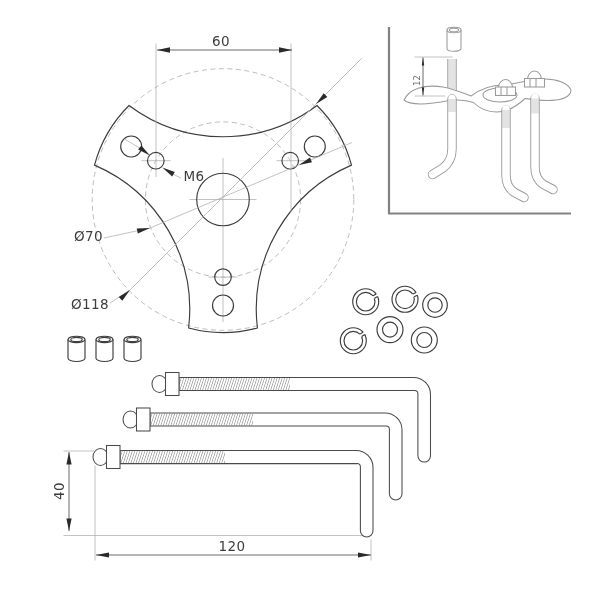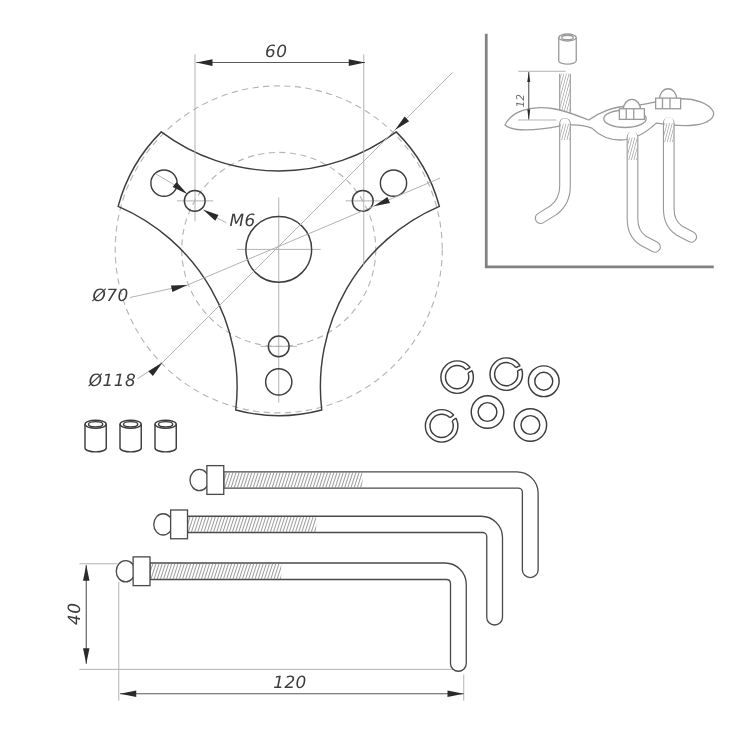--- a/index.html
+++ b/index.html
@@ -1,17 +1,17 @@
 <!DOCTYPE html>
 <html><head>
 <meta charset="utf-8">
 <style>
   html,body{margin:0;padding:0;background:#fff;}
   .stage{position:relative;width:600px;height:600px;background:#ffffff;overflow:hidden;
-         font-family:"DejaVu Sans","Liberation Sans",sans-serif;font-style:italic;}
+         font-family:"DejaVu Sans","Liberation Sans",sans-serif;}
   svg{position:absolute;left:0;top:0;}
   text{font-family:"DejaVu Sans","Liberation Sans",sans-serif;fill:#3d3d3d;}
   .dimtxt{font-size:13.5px;letter-spacing:.4px;}
   .dimtxt-sm{font-size:8.5px;fill:#6a6a6a;}
   .outline{stroke:#3d3d3d;stroke-width:1.15;fill:none;}
   .boltline{stroke:#4a4a4a;stroke-width:1.05;fill:#fff;}
   .dash{stroke:#b5b5b5;stroke-width:0.9;fill:none;stroke-dasharray:5 3.5;}
   .cline{stroke:#aeaeae;stroke-width:0.75;fill:none;}
   .dline{stroke:#5a5a5a;stroke-width:0.9;fill:none;}
   .arrow{fill:#2a2a2a;stroke:none;}

